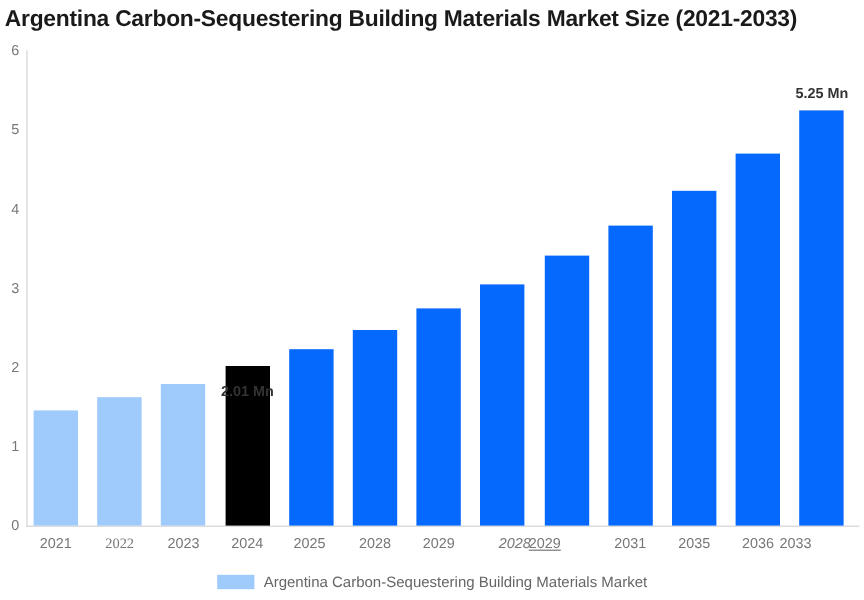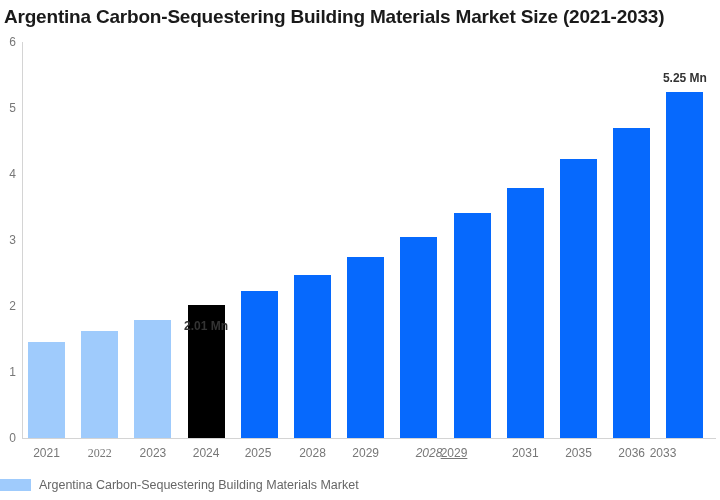--- a/index.html
+++ b/index.html
@@ -108,20 +108,21 @@
 
   
   #legend {
     position: absolute;
     left: 0;
     top: 470px;
     width: 720px;
     height: 30px;
     display: flex;
     align-items: center;
+    justify-content: center;
   }
   .legend-item {
     display: flex;
     align-items: center;
   }
   .legend-swatch {
     width: 31px;
     height: 12px;
     margin-right: 8px;
   }

